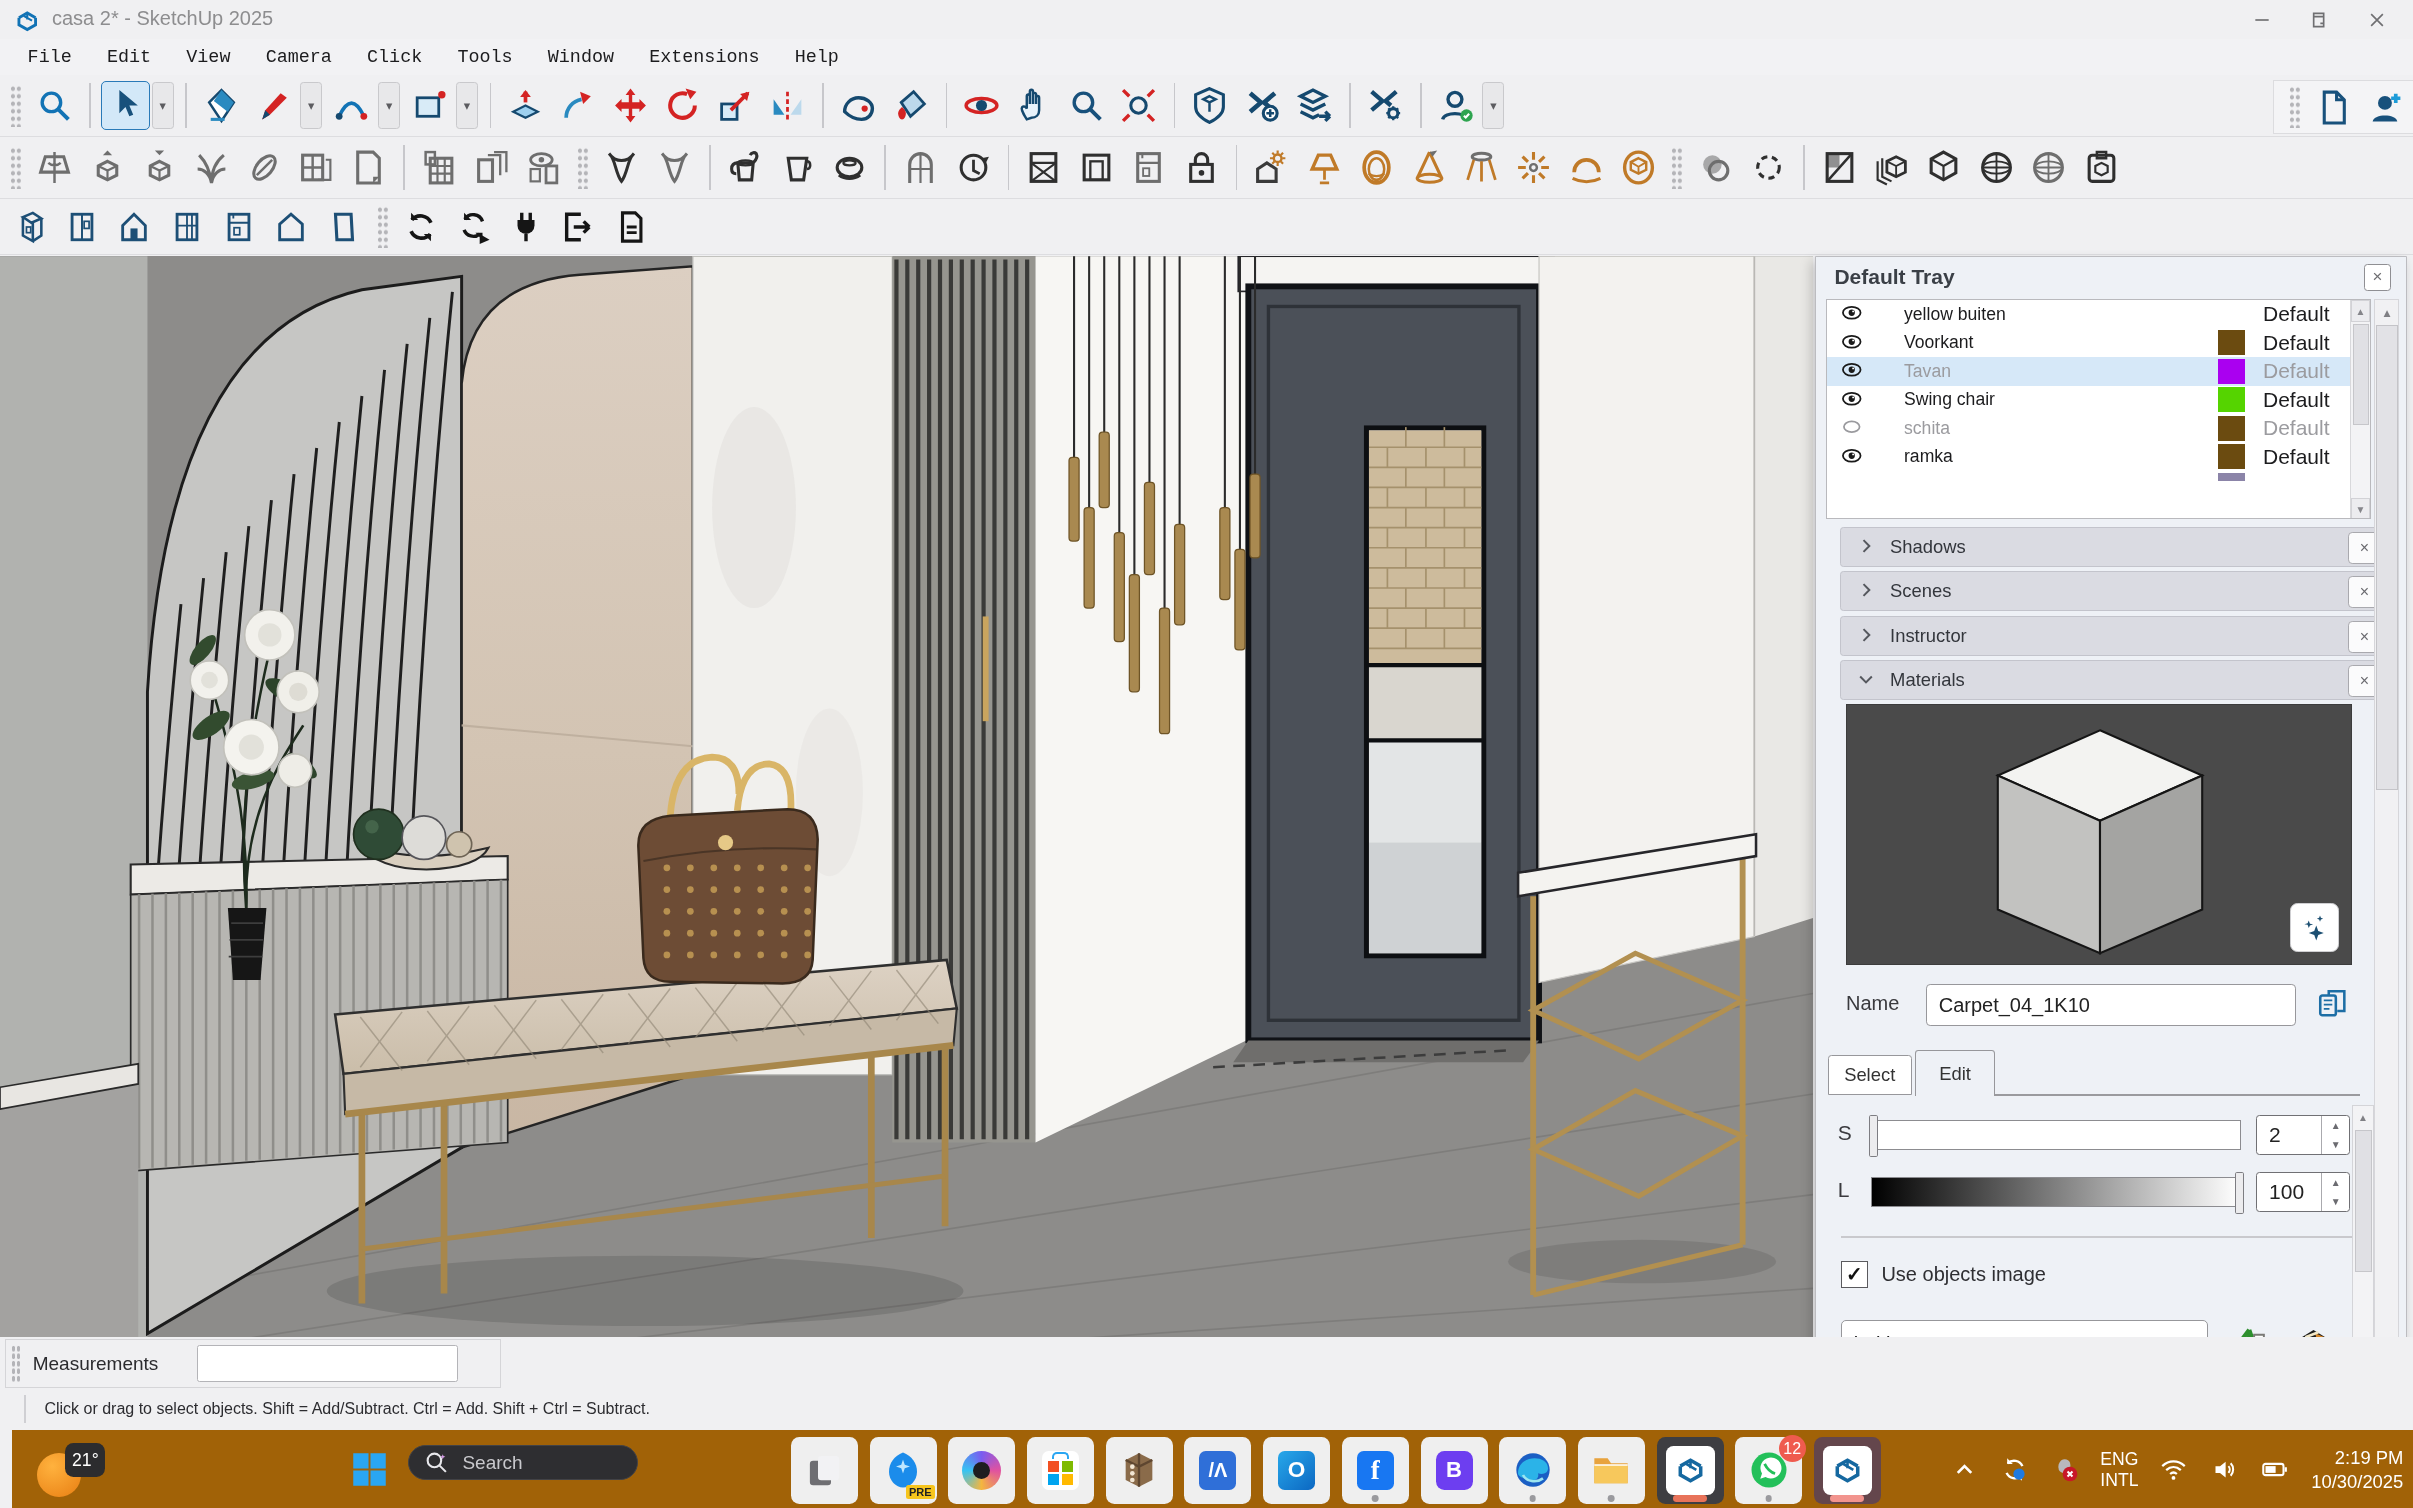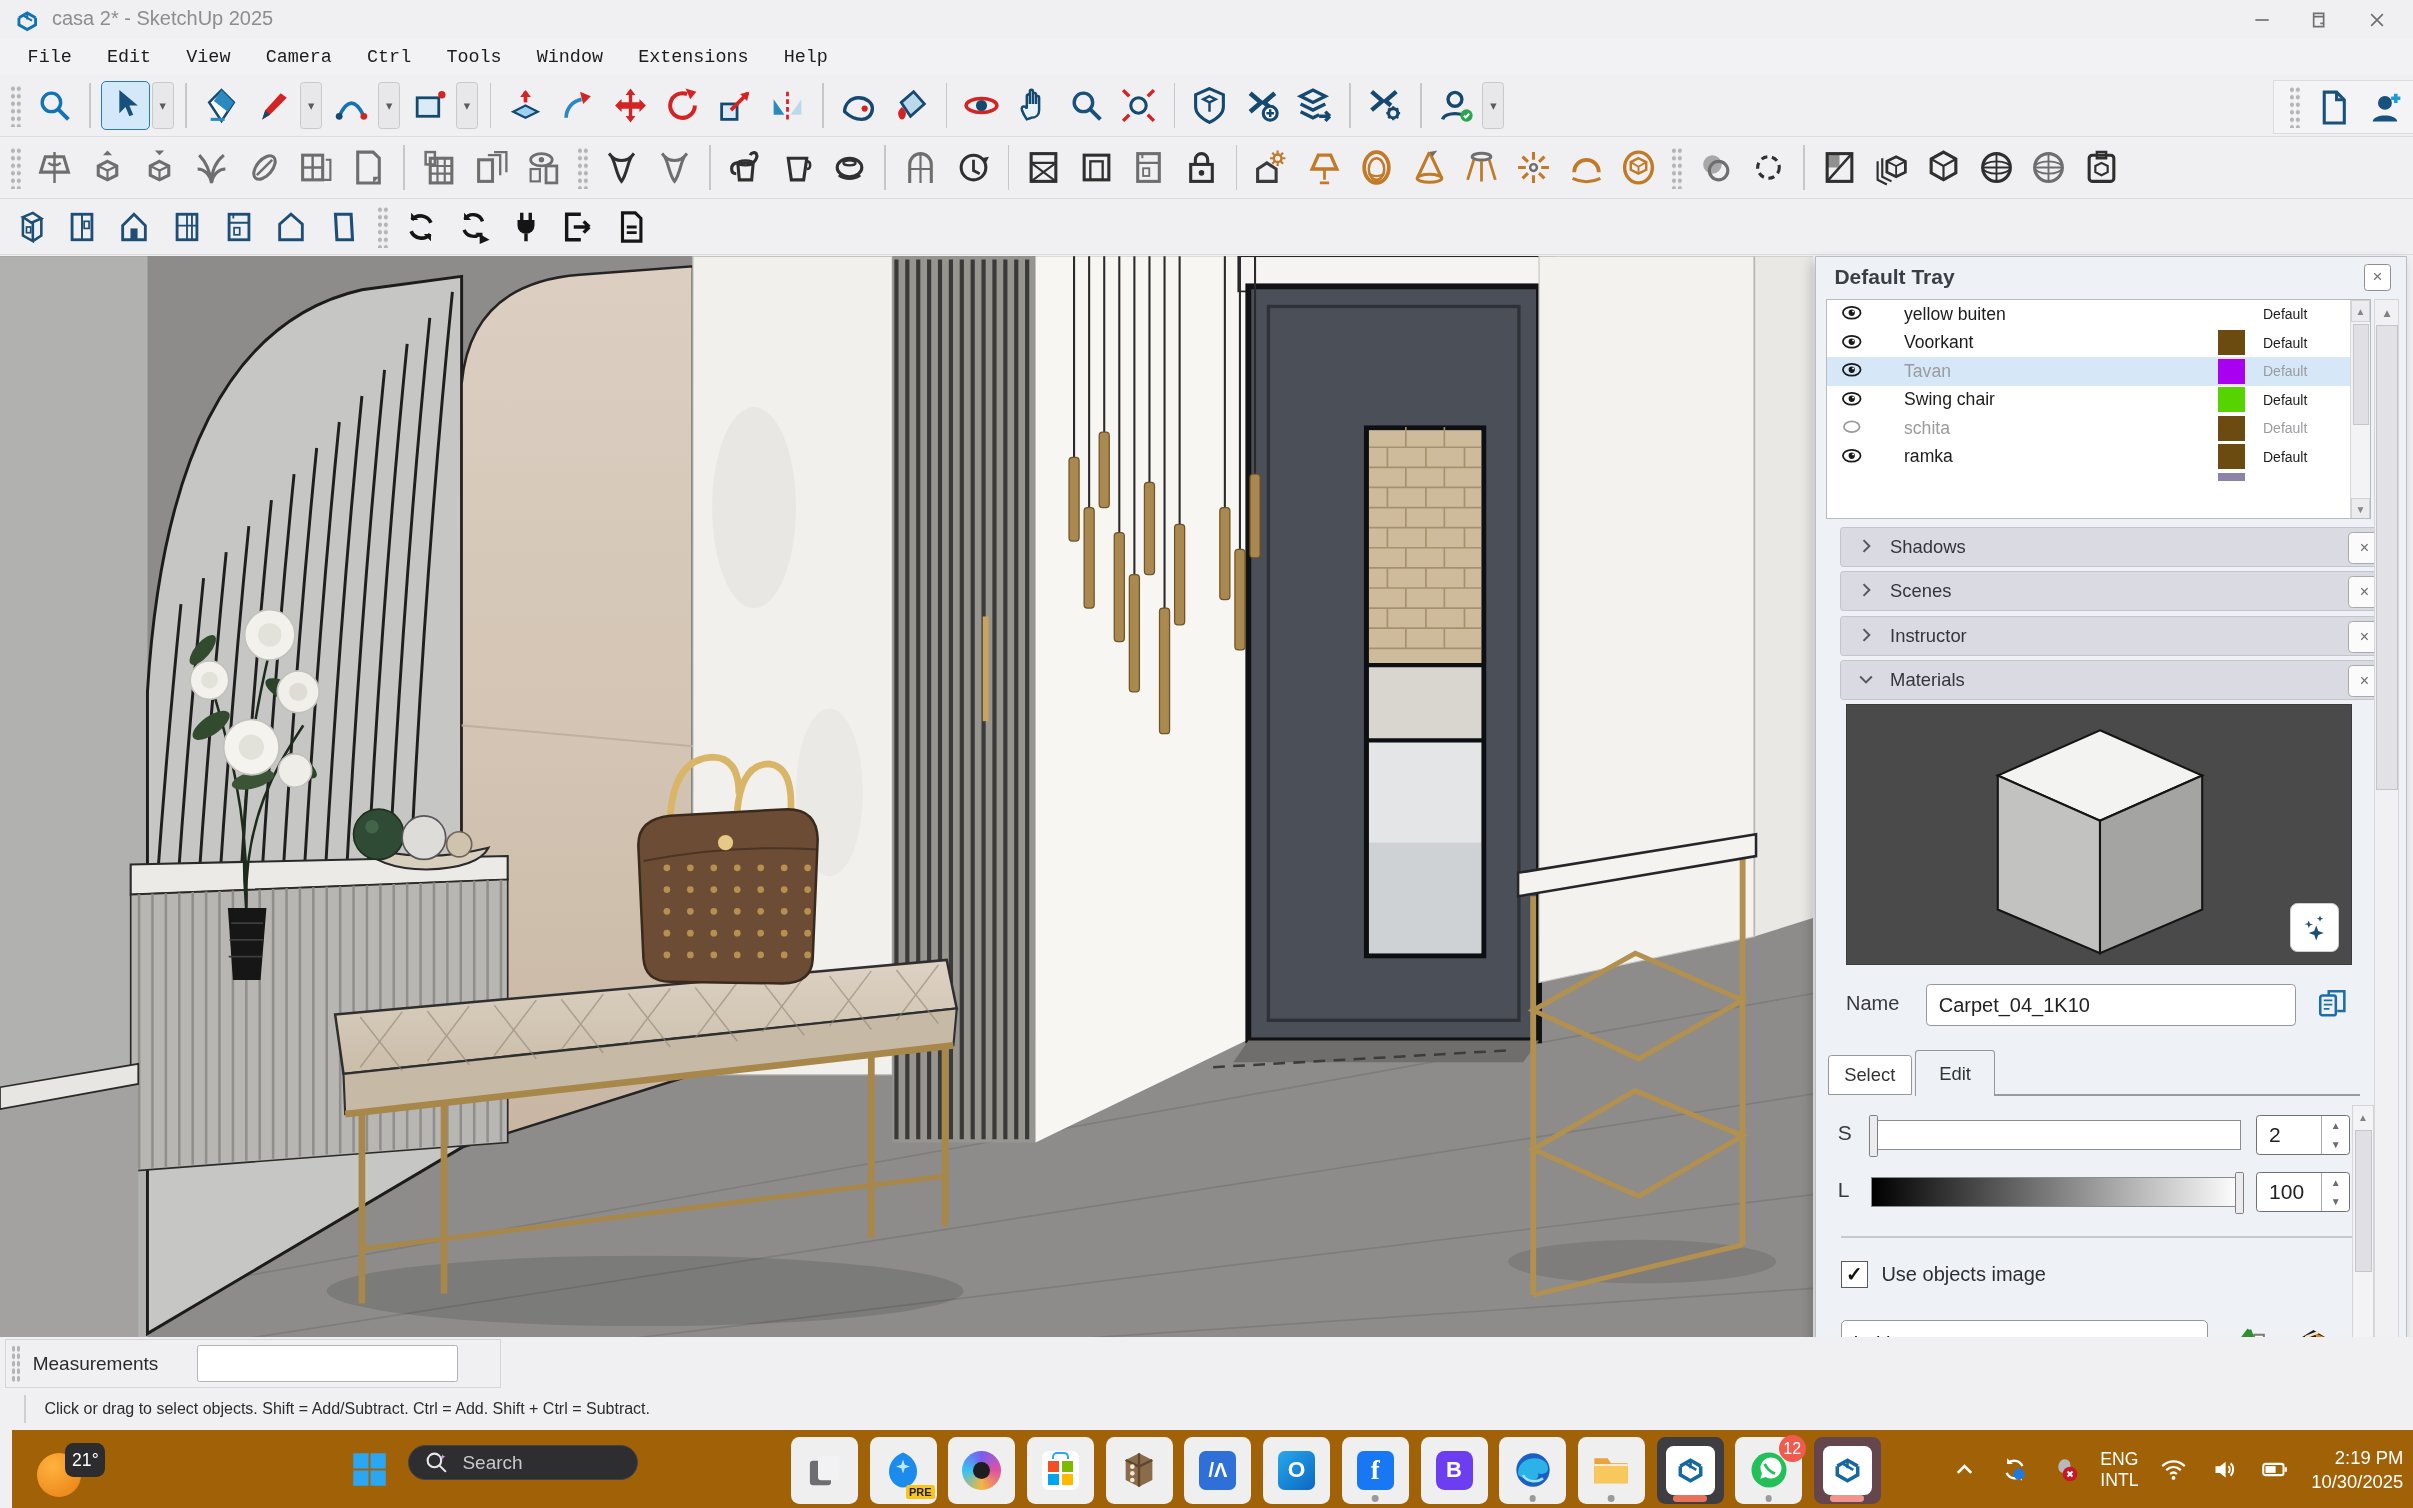--- a/index.html
+++ b/index.html
@@ -39,21 +39,21 @@
   #tray-scroll .arr{width:23.5px;height:25px;display:flex;align-items:center;justify-content:center;color:#808084;font-size:11.7px;}
   #tray-thumb{position:absolute;left:0.8px;top:25px;width:22px;height:465px;background:#e2e2e6;border:0.8px solid #c4c4c8;}
   #tray-scroll .arr.down{position:absolute;bottom:0;}
   #layers-panel{position:absolute;left:10px;top:42px;width:545px;height:220px;background:#fff;border:0.8px solid #b9b9bd;overflow:hidden;}
   .lrow{position:relative;height:28.5px;display:flex;align-items:center;}
   .lrow.sel{background:#d6e8f8;}
   .lrow .leye{width:25px;margin-left:13.4px;}
   .lrow .leye svg{width:23.5px;height:23.5px;}
   .lrow .lname{position:absolute;left:77px;font-size:17.6px;color:#1c1c1e;}
   .lrow .lsw{position:absolute;left:391px;top:1.7px;width:27px;height:25px;}
-  .lrow .lval{position:absolute;left:436px;font-size:14px;color:#1c1c1e;}
+  .lrow .lval{position:absolute;left:436px;font-size:21px;color:#1c1c1e;}
   .lrow.dim .lname,.lrow.dim .lval{color:#9b9b9f;}
   #layers-scroll{position:absolute;right:0;top:0;width:20px;height:220px;background:#f3f3f5;border-left:0.8px solid #d8d8db;}
   #layers-scroll .arr{position:absolute;left:0;width:19px;height:22px;display:flex;align-items:center;justify-content:center;color:#85858a;font-size:10px;background:#ececef;border:0.8px solid #d2d2d6;}
   #layers-thumb{position:absolute;left:1.7px;top:23.5px;width:16px;height:101px;background:#e0e0e4;border:0.8px solid #c6c6ca;}
   .section{position:absolute;left:8.4px;width:546px;height:40px;background:#dadbe2;border:0.8px solid #c3c4cc;border-radius:3.4px;display:flex;align-items:center;margin-left:16px;}
   .section .chev{width:22px;height:22px;margin-left:15px;color:#55585e;}
   .section .chev svg{width:20px;height:20px;}
   .section .slabel{margin-left:11.7px;font-size:18.4px;color:#33363c;}
   .section .sclose{position:absolute;right:5px;top:4.2px;width:32px;height:32px;background:#fbfbfc;border:0.8px solid #a9a9ae;border-radius:4.2px;color:#6a6a6f;font-size:16px;display:flex;align-items:center;justify-content:center;}
   
@@ -486,21 +486,21 @@
         <path d="M5 5l14 14M19 5L5 19" stroke="currentColor" stroke-width="2"></path>
       </svg>
   </button>
 </div>
 
 <div id="menubar">
     <button class="menuitem">File</button>
     <button class="menuitem">Edit</button>
     <button class="menuitem">View</button>
     <button class="menuitem">Camera</button>
-    <button class="menuitem">Ctrl</button>
+    <button class="menuitem">Click</button>
     <button class="menuitem">Tools</button>
     <button class="menuitem">Window</button>
     <button class="menuitem">Extensions</button>
     <button class="menuitem">Help</button>
   </div>
 
 <div id="tb1" class="toolbar">
     <span class="thandle"></span>
     <button class="tbtn">
       <svg class="tbic c-blue" viewBox="0 0 24 24">

